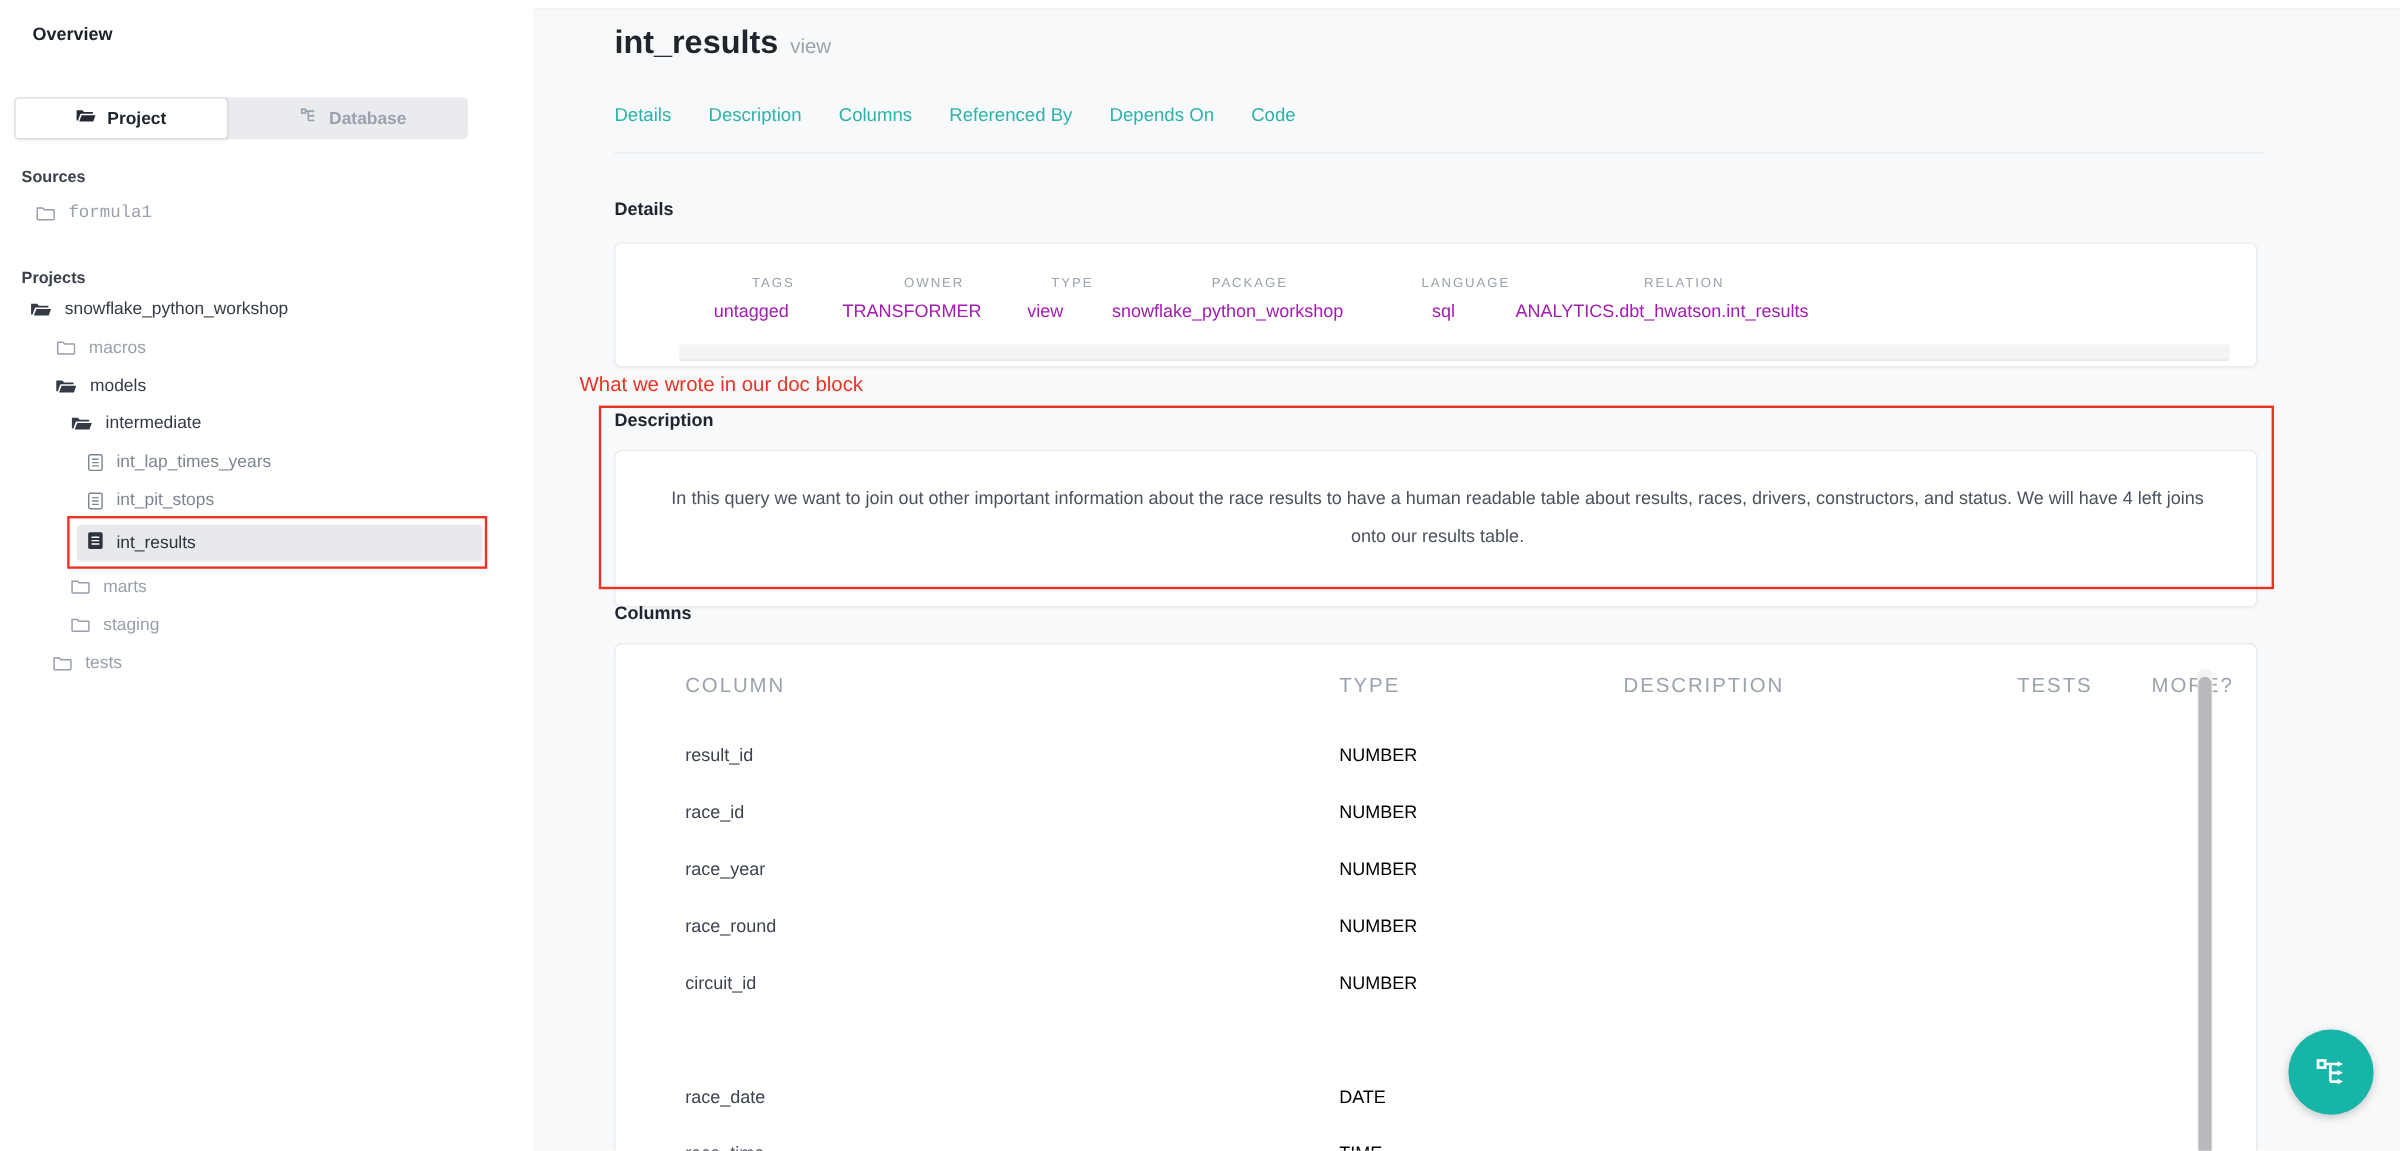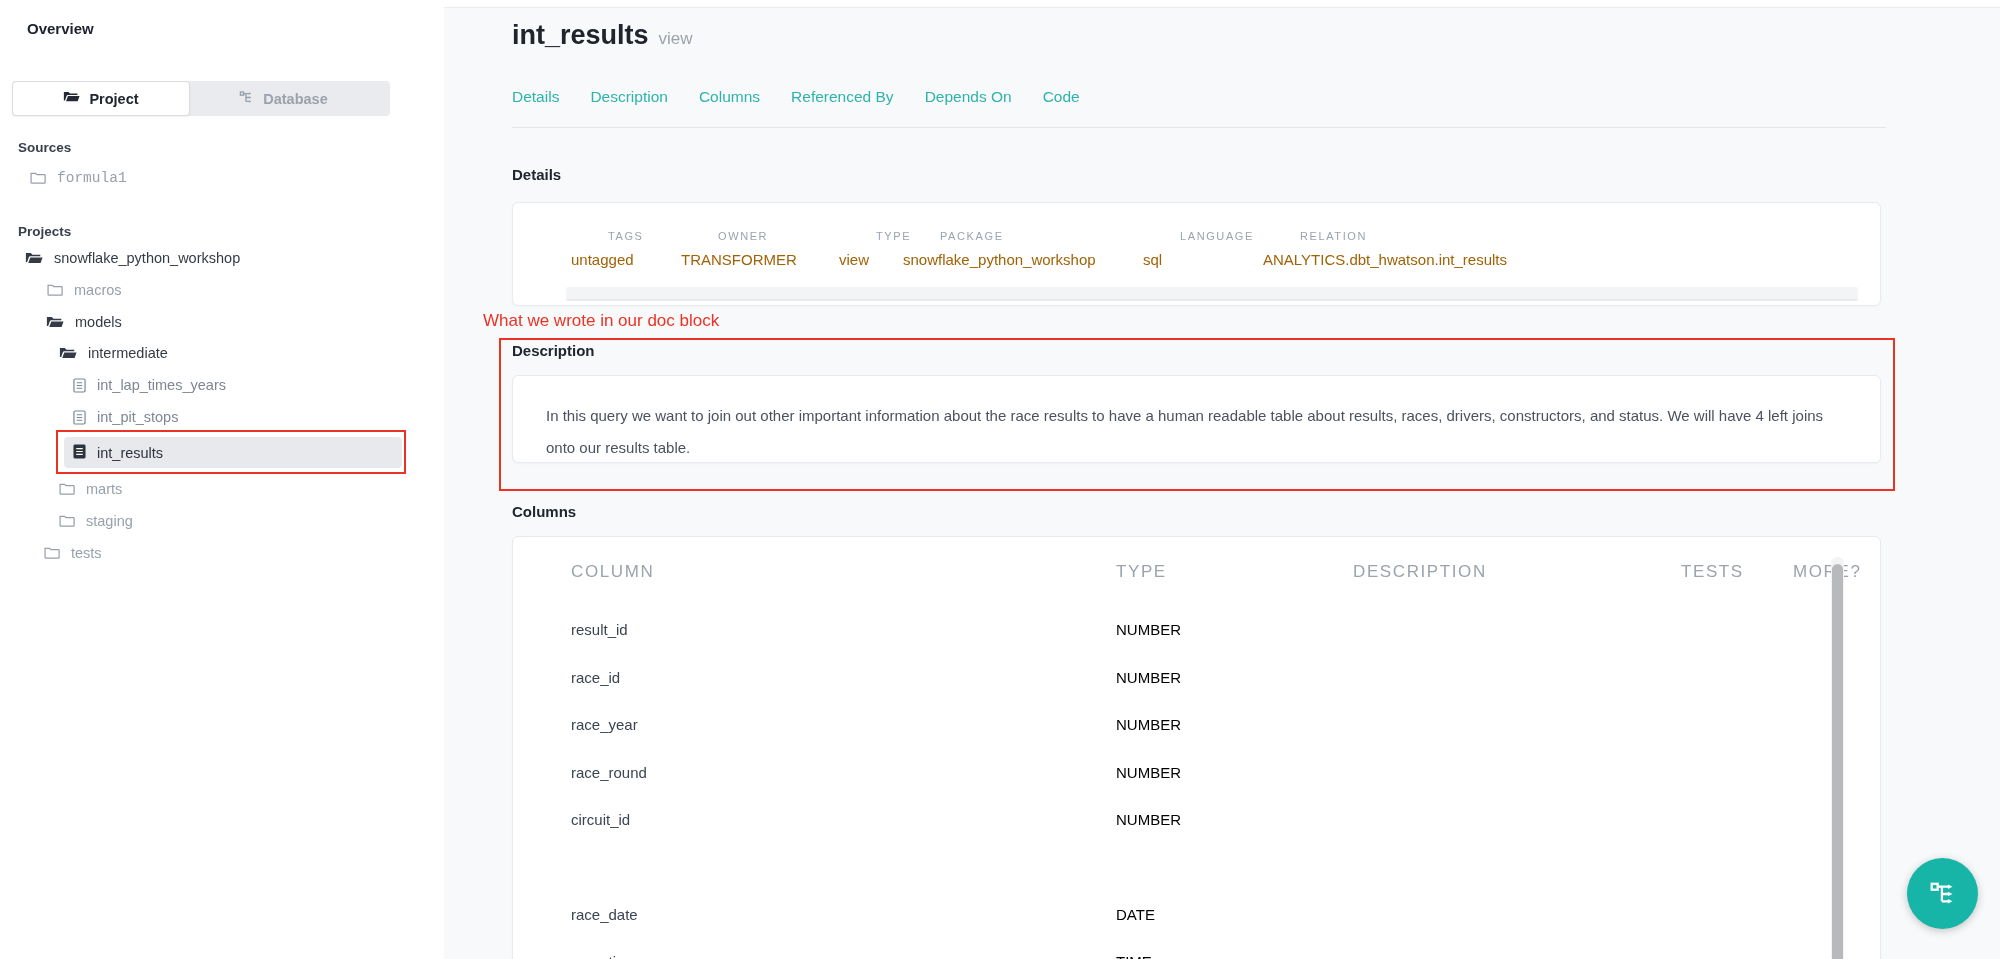--- a/index.html
+++ b/index.html
@@ -9,57 +9,57 @@
     font-family:"Liberation Sans", sans-serif; color:#343b46;
   }
 
   
   .sidebar { position:absolute; left:0; top:0; width:444px; height:959px; background:#ffffff; z-index:2; }
   .overview-label { position:absolute; left:27px; top:20px; font-size:15px; font-weight:bold; color:#1b222c; }
 
   .toggle { position:absolute; left:12px; top:81px; width:378px; height:35px; background:#e9ebee; border-radius:4px; display:flex; }
   .toggle-seg { display:flex; align-items:center; justify-content:center; gap:9px; font-size:14.5px; font-weight:bold; cursor:pointer; }
   .toggle-seg.active { width:178px; background:#ffffff; border:1px solid #d9dce0; border-radius:4px; color:#20262e; box-shadow:0 1px 2px rgba(0,0,0,.06); }
-  .toggle-seg.inactive { width:187px; color:#9aa2ad; }
+  .toggle-seg.inactive { width:187px; color:#9aa2ad;margin-left:11px; }
 
   .section-label { position:absolute; font-size:13.5px; font-weight:bold; color:#39404c; }
   .tree-item { position:absolute; display:flex; align-items:center; gap:11px; font-size:14.5px; height:24px; cursor:pointer; white-space:nowrap; }
   .tree-item .ticon { display:flex; align-items:center; }
   .t-muted { color:#98a0ab; }
   .t-dark  { color:#343b46; }
   .t-file  { color:#7d8693; }
   .selected-row { position:absolute; left:64px; top:437px; width:338px; height:31px; background:#e8e9ec; border-radius:4px; display:flex; align-items:center; gap:11px; padding-left:9px; font-size:14.5px; color:#2d333d; cursor:pointer; }
   .sidebar-red-box { position:absolute; left:56px; top:430px; width:350px; height:44px; border:2px solid #ec3323; z-index:5; pointer-events:none; }
 
   
-  .main { position:absolute; left:444px; top:0; right:0; bottom:0; background:#f8f9fb; }
+  .main { position:absolute; left:444px; top:0; right:0; bottom:0; background:#f8f9fb;text-align:center; }
   .top-strip { position:absolute; left:0; right:0; top:0; height:8px; background:#ffffff; border-bottom:1px solid #ecedef; }
 
   .page-title { position:absolute; left:68px; top:20px; font-size:27px; font-weight:bold; color:#20252d; }
   .page-title .subtitle { font-size:17px; font-weight:normal; color:#9ba3ae; margin-left:10px; }
 
   .tabs { position:absolute; left:68px; top:88px; display:flex; gap:31px; font-size:15.5px; color:#2db3ab; }
   .tab { cursor:pointer; }
   .tabs-divider { position:absolute; left:68px; top:127px; width:1374px; height:1px; background:#e5e8eb; }
 
   .section-heading { position:absolute; left:68px; font-size:15px; font-weight:bold; color:#20262f; }
   .h-details { top:166px; } .h-description { top:342px; } .h-columns { top:503px; }
 
   .card { position:absolute; left:68px; width:1369px; background:#ffffff; border:1px solid #e7eaee; border-radius:6px; box-shadow:0 1px 2px rgba(0,0,0,.03); }
   .details-card { top:202px; height:104px; }
   .fields { display:flex; padding:27px 0 0 58px; }
   .field-label { font-size:11px; letter-spacing:1.6px; color:#9aa3ae; font-weight:500;margin-left:37px; }
-  .field-value { font-size:15px; color:#a16207; margin-top:9px; white-space:nowrap; }
+  .field-value { font-size:15px; color:#a21caf; margin-top:9px; white-space:nowrap; }
   .fw-tags{width:110px;} .fw-owner{width:158px;} .fw-type{width:64px;} .fw-package{width:240px;} .fw-language{width:120px;}
   .details-strip { position:absolute; left:53px; right:22px; top:84px; height:14px; background:#f3f4f6; border-bottom:2px solid #e8eaec; border-radius:2px; }
 
   .annotation-text { position:absolute; left:39px; top:311px; font-size:17px; color:#ec3323; z-index:4; }
   .annotation-box { position:absolute; left:55px; top:338px; width:1396px; height:153px; border:2px solid #ec3323; z-index:4; pointer-events:none; }
 
-  .description-card { top:375px; height:88px; }
+  .description-card { top:375px; height:131px; }
   .description-body { padding:24px 30px 0 33px; font-size:15px; line-height:32px; color:#4b525f; }
 
   .columns-card { top:536px; height:440px; border-radius:6px 6px 0 0; overflow:hidden; }
   .col-head { position:absolute; top:25px; font-size:17px; letter-spacing:1.6px; color:#9aa3ae; font-weight:400; }
   .ch-0{left:58px;} .ch-1{left:603px;} .ch-2{left:840px;} .ch-3{left:1168px;} .ch-4{left:1256px;margin-left:24px;}
   .col-row { position:absolute; left:0; right:60px; height:32px; cursor:pointer; }
   .col-row .c-name { position:absolute; left:58px; top:0; font-size:15px; color:#3c4450; }
   .col-row .c-type { position:absolute; left:603px; top:0; font-size:15px; color:#000000; }
   .scroll-track { position:absolute; right:36px; top:20px; bottom:0; width:13px; background:#f3f3f4; border-radius:7px; }
   .scroll-thumb { position:absolute; right:37px; top:27px; bottom:-6px; width:11px; background:#b7b9bc; border-radius:6px; cursor:pointer; }

